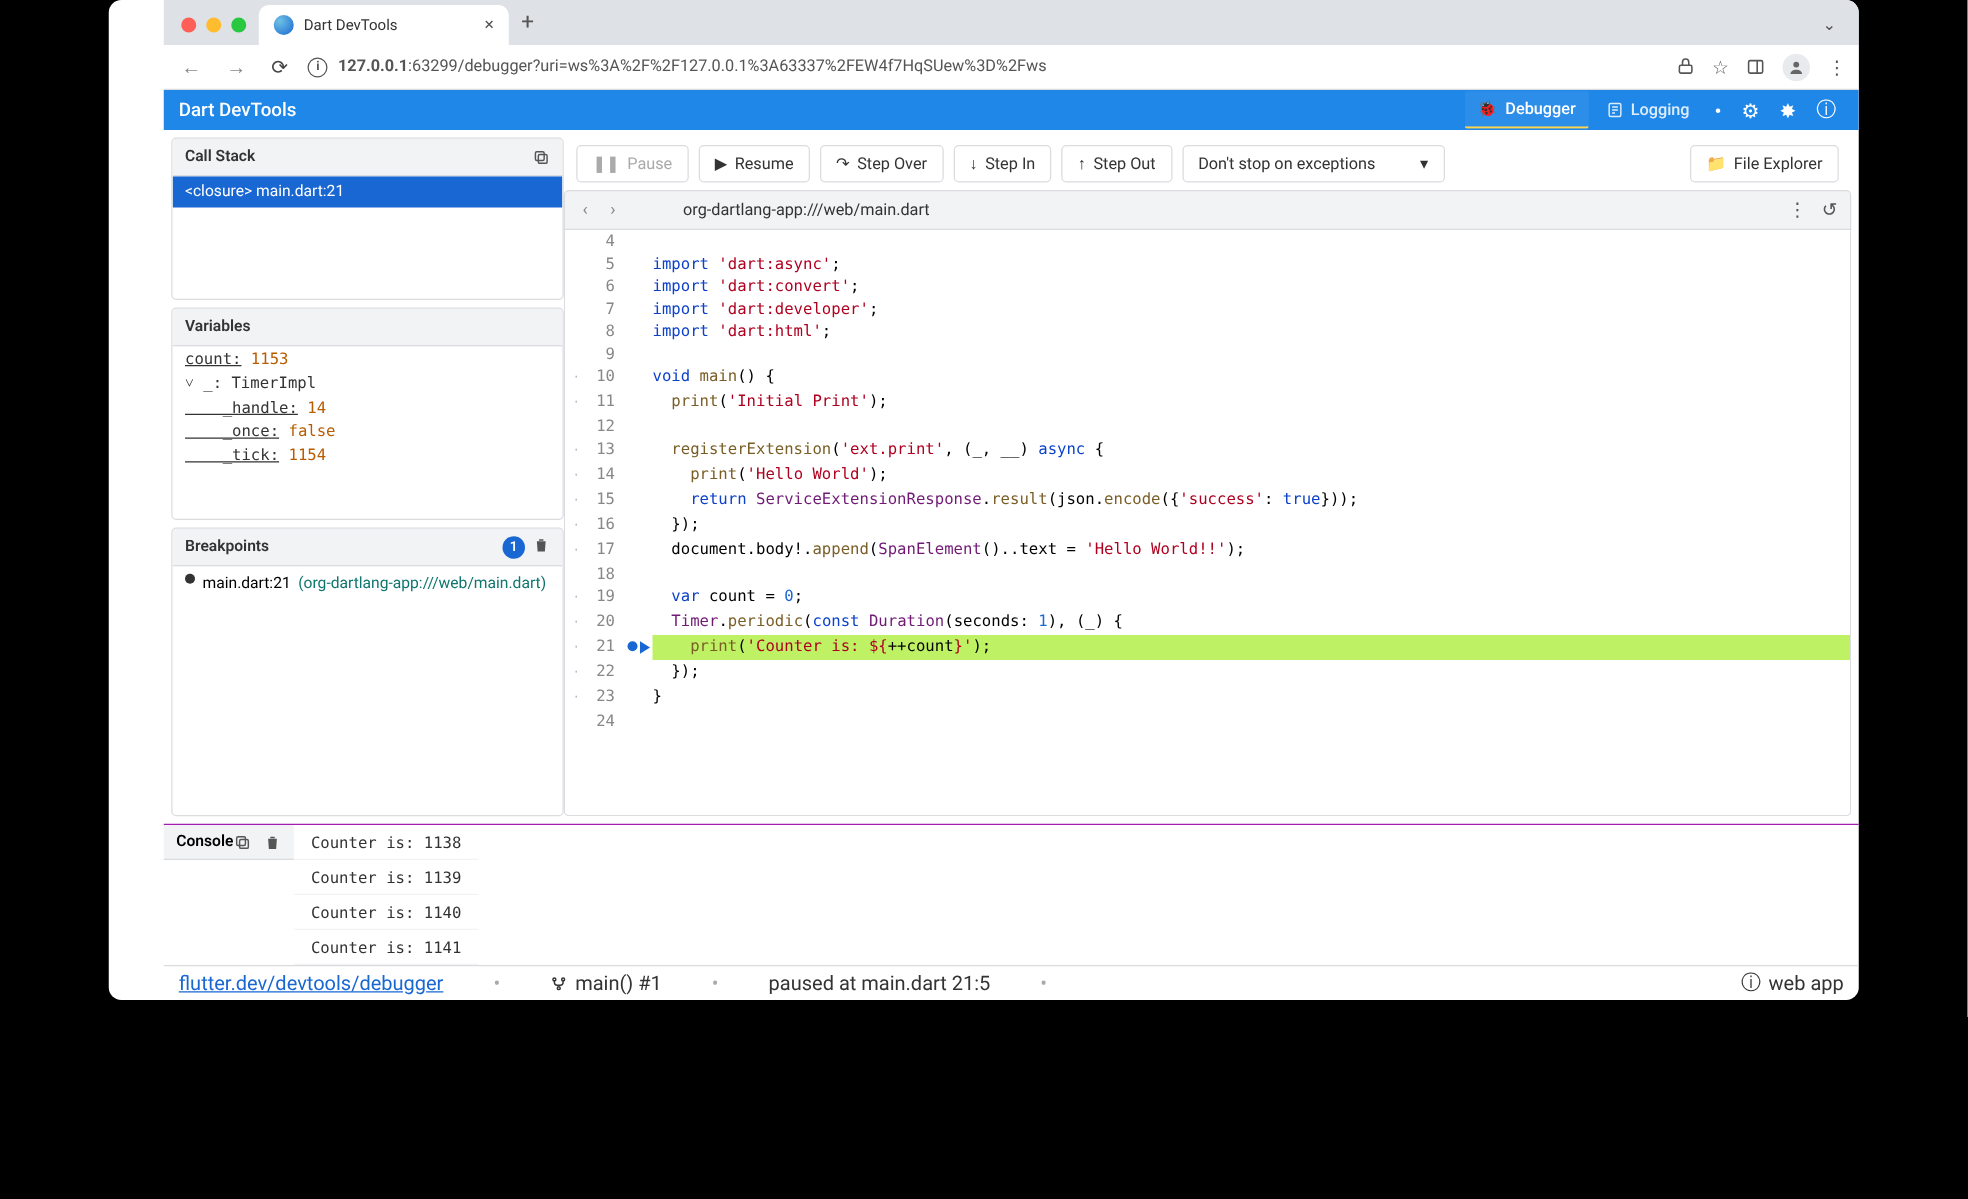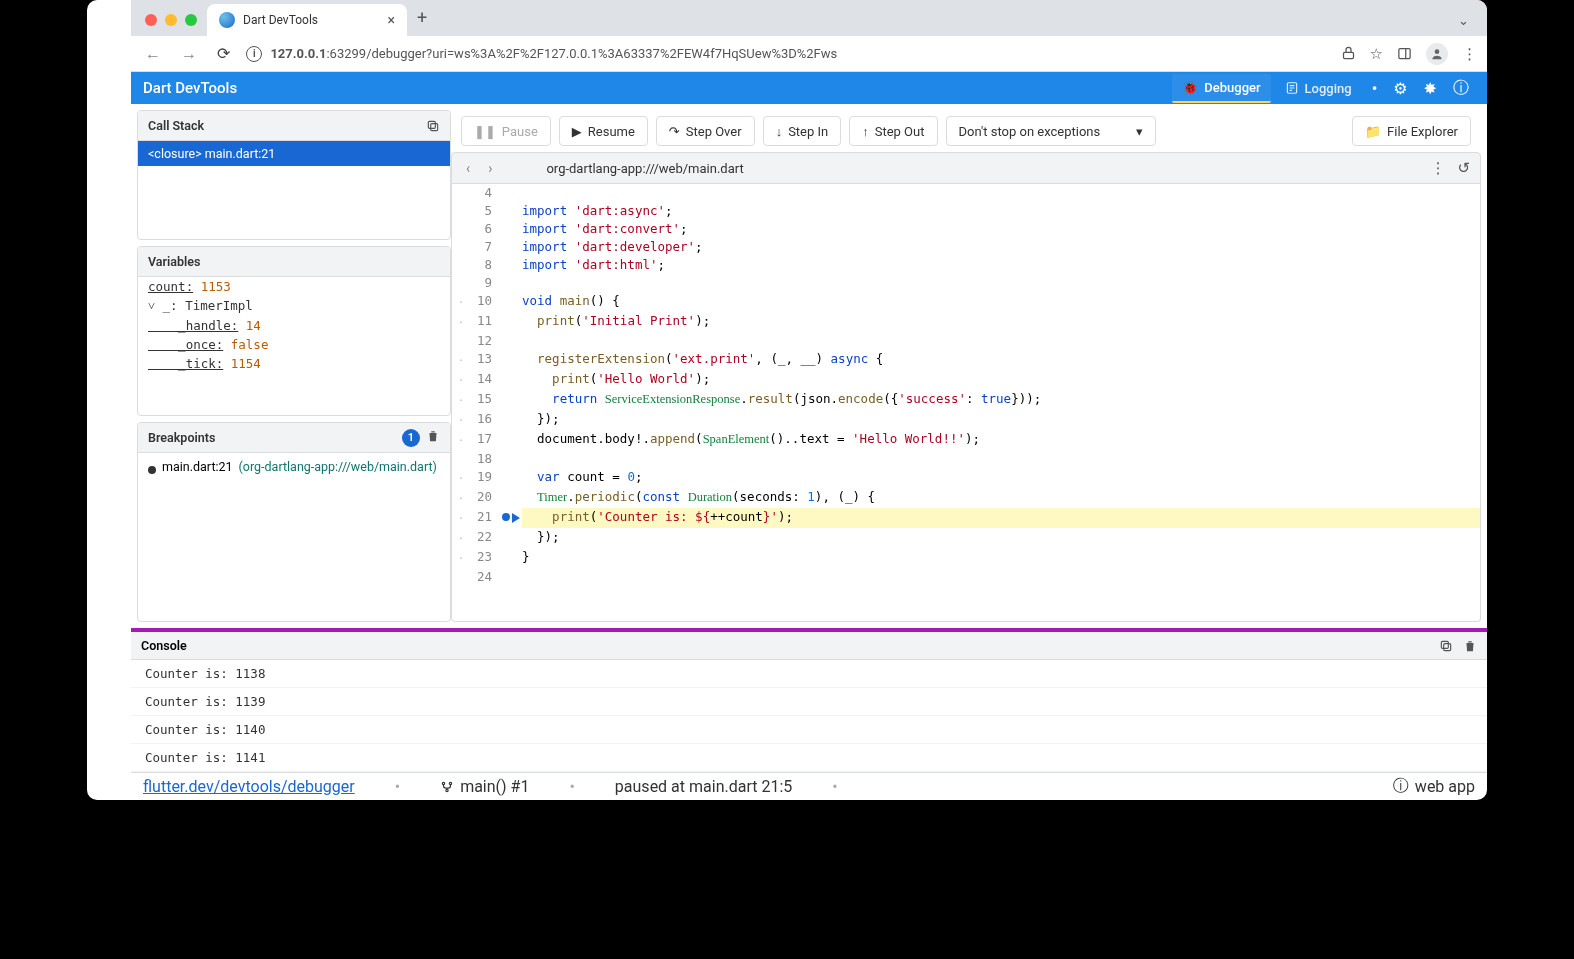--- a/index.html
+++ b/index.html
@@ -44,46 +44,46 @@
   .panel.vars{flex:0 0 170px;justify-content:center;}
   .panel.bps{flex:1;}
   .panel-hd{height:30px;background:#f1f3f4;border-bottom:1px solid #dadce0;display:flex;align-items:center;padding:0 10px;font-weight:600;font-size:12.5px;color:#333;}
   .panel-hd .pact{margin-left:auto;display:flex;gap:6px;color:#555;font-size:14px;}
   .panel-body{flex:1;overflow:auto;}
   .cs-row{background:#1967d2;color:#fff;padding:5px 10px;font-size:12.5px;}
   .var-row{padding:2px 10px;font-family:Menlo,Consolas,monospace;font-size:12.5px;color:#333;white-space:pre;}
   .var-key{color:#333;text-decoration:underline;}
   .var-val{color:#b85c00;}
   .bp-badge{background:#1967d2;color:#fff;border-radius:10px;min-width:18px;height:18px;display:inline-flex;align-items:center;justify-content:center;font-size:11px;padding:0 5px;}
-  .bp-row{padding:6px 10px;font-size:12.5px;display:flex;align-items:flex-end;gap:6px;}
+  .bp-row{padding:6px 10px;font-size:12.5px;display:flex;align-items:flex-start;gap:6px;}
   .bp-dot{width:8px;height:8px;border-radius:50%;background:#333;}
   .bp-path{color:#0f766e;}
   
   .sourcewrap{flex:1;display:flex;flex-direction:column;padding:6px 6px 6px 0;}
   .srcnav{height:32px;border:1px solid #dadce0;border-radius:4px 4px 0 0;background:#f1f3f4;display:flex;align-items:center;padding:0 10px;gap:10px;font-size:13px;color:#333;}
   .srcnav .navarrow{color:#888;font-size:14px;padding:0 4px;}
   .srcnav .srcpath{margin-left:40px;}
   .srcnav .srcact{margin-left:auto;display:flex;gap:12px;color:#555;font-size:15px;}
   .srcbody{flex:1;border:1px solid #dadce0;border-top:none;border-radius:0 0 4px 4px;overflow:auto;font-family:Menlo,Consolas,monospace;font-size:12.5px;line-height:18px;}
   .srcline{display:flex;}
   .gut{width:18px;text-align:center;color:#bbb;user-select:none;font-size:10px;padding-top:2px;}
   .lno{width:30px;text-align:right;color:#888;padding-right:8px;user-select:none;}
   .bpgut{width:22px;text-align:center;}
   .code{flex:1;white-space:pre;}
-  .hl{background:#fef9c3;}
+  .hl{background:#bef264;}
   .srcline.exec .bpgut::before{content:"";display:inline-block;width:8px;height:8px;border-radius:50%;background:#1967d2;margin-right:2px;}
   .srcline.exec .bpgut::after{content:"";display:inline-block;width:0;height:0;border-top:5px solid transparent;border-bottom:5px solid transparent;border-left:8px solid #1967d2;vertical-align:middle;}
   .kw{color:#0c41c9;}
   .str{color:#b00020;}
   .num{color:#1967d2;}
-  .cls{color:#15803d;font-family:Liberation Serif, serif;}
+  .cls{color:#701a75;}
   .fn{color:#795e26;}
   .bool{color:#0c41c9;}
   
-  .console{border-top:4px solid #a21caf;display:flex;flex-direction:column;max-height:180px;}
+  .console{border-top:1px solid #a21caf;display:flex;max-height:180px;}
   .console-hd{height:28px;background:#f1f3f4;border-bottom:1px solid #dadce0;display:flex;align-items:center;padding:0 10px;font-weight:600;font-size:12.5px;}
   .console-hd .cact{margin-left:auto;display:flex;gap:10px;color:#555;font-size:15px;}
   .console-body{overflow:auto;}
   .clog{padding:6px 14px;border-bottom:1px solid #f1f3f4;font-family:Menlo,Consolas,monospace;font-size:12.5px;color:#333;}
   
   .statusbar{height:28px;border-top:1px solid #dadce0;display:flex;align-items:center;padding:0 12px;font-size:16px;color:#333;}
   .statusbar a{color:#1967d2;text-decoration:underline;}
   .statusbar .dot{color:#aaa;padding:0 40px;}
   .statusbar .seg{display:flex;align-items:center;gap:6px;}
   .statusbar .right{margin-left:auto;display:flex;align-items:center;gap:6px;}

